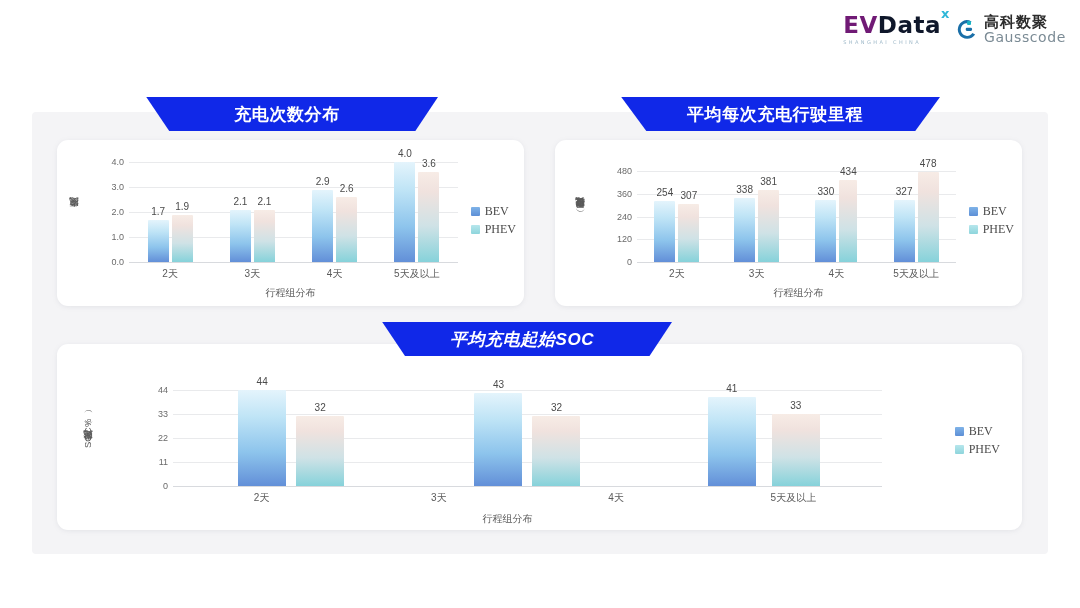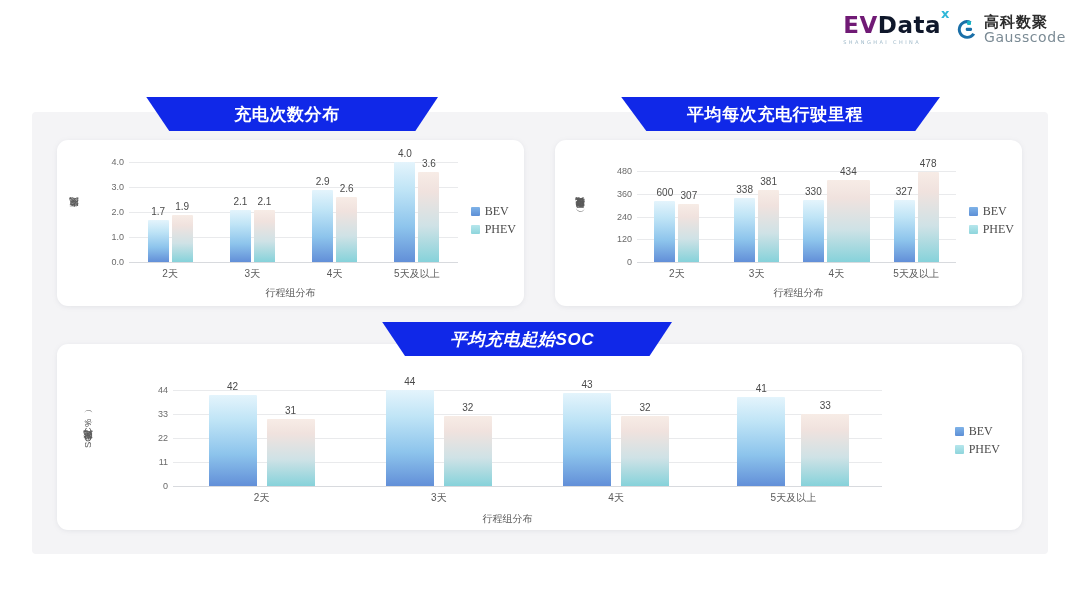--- a/index.html
+++ b/index.html
@@ -219,39 +219,39 @@
       <div class="gridline" style="top:77.3%;">
         <span class="ytick">120</span>
       </div>
       <div class="gridline base" style="top:100%;">
         <span class="ytick">0</span>
       </div>
 
       <div class="groups">
         <div class="group">
           <div class="bar bev" style="width:21px;height:61.4%;">
-            <span class="bar-val">600</span>
+            <span class="bar-val">254</span>
           </div>
           <div class="bar phev" style="width:21px;height:58.1%;">
             <span class="bar-val">307</span>
           </div>
         </div>
         <div class="group">
           <div class="bar bev" style="width:21px;height:64%;">
             <span class="bar-val">338</span>
           </div>
           <div class="bar phev" style="width:21px;height:72.2%;">
             <span class="bar-val">381</span>
           </div>
         </div>
         <div class="group">
           <div class="bar bev" style="width:21px;height:62.5%;">
             <span class="bar-val">330</span>
           </div>
-          <div class="bar phev" style="width:18px;height:82.2%;padding-left:25px;">
+          <div class="bar phev" style="width:18px;height:82.2%;">
             <span class="bar-val">434</span>
           </div>
         </div>
         <div class="group">
           <div class="bar bev" style="width:21px;height:61.9%;">
             <span class="bar-val">327</span>
           </div>
           <div class="bar phev" style="width:21px;height:90.5%;">
             <span class="bar-val">478</span>
           </div>
@@ -307,28 +307,20 @@
       </div>
       <div class="gridline" style="top:76.1%;">
         <span class="ytick">11</span>
       </div>
       <div class="gridline base" style="top:100%;">
         <span class="ytick">0</span>
       </div>
 
       <div class="groups">
         <div class="group" style="gap:10px;">
-          <div class="bar bev" style="width:48px;height:91.3%;">
-            <span class="bar-val">42</span>
-          </div>
-          <div class="bar phev" style="width:48px;height:67.4%;">
-            <span class="bar-val">31</span>
-          </div>
-        </div>
-        <div class="group" style="gap:10px;">
           <div class="bar bev" style="width:48px;height:95.7%;">
             <span class="bar-val">44</span>
           </div>
           <div class="bar phev" style="width:48px;height:69.6%;">
             <span class="bar-val">32</span>
           </div>
         </div>
         <div class="group" style="gap:10px;">
           <div class="bar bev" style="width:48px;height:93.5%;">
             <span class="bar-val">43</span>

